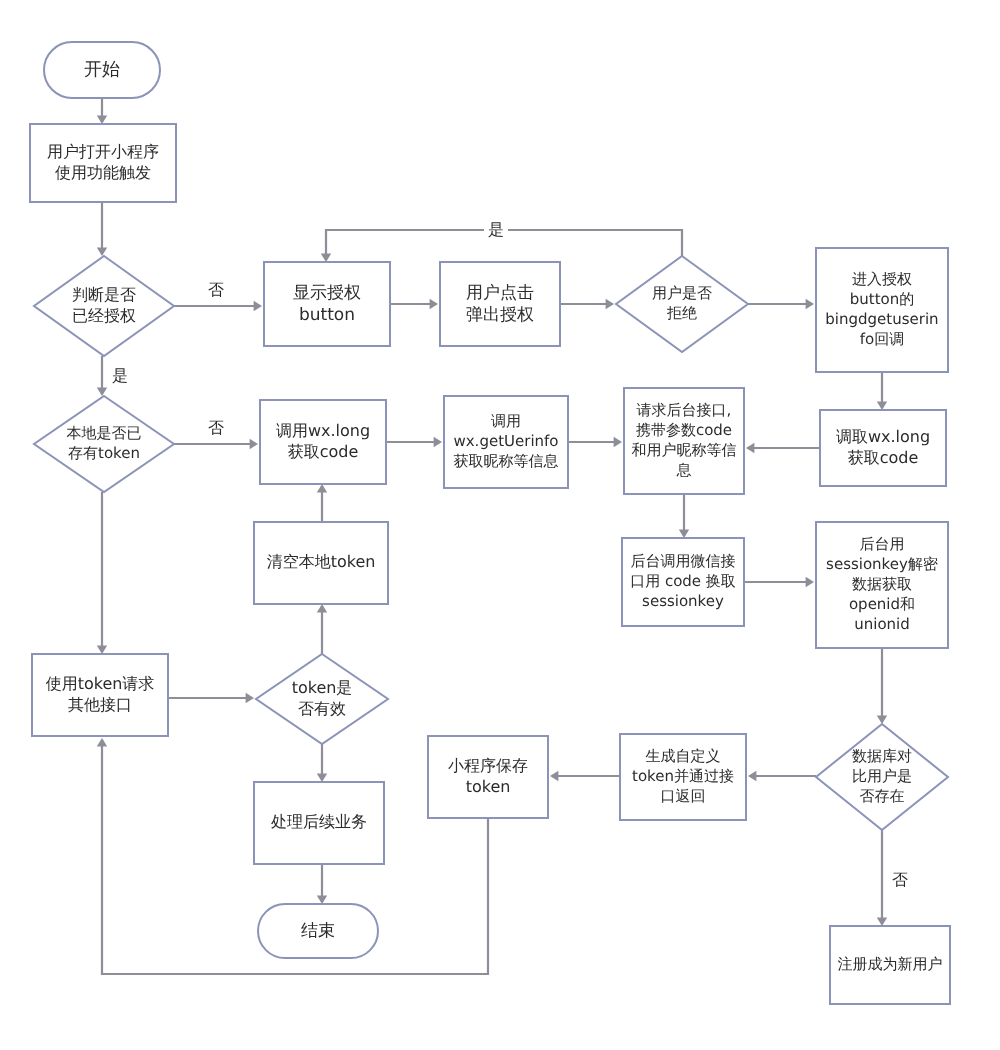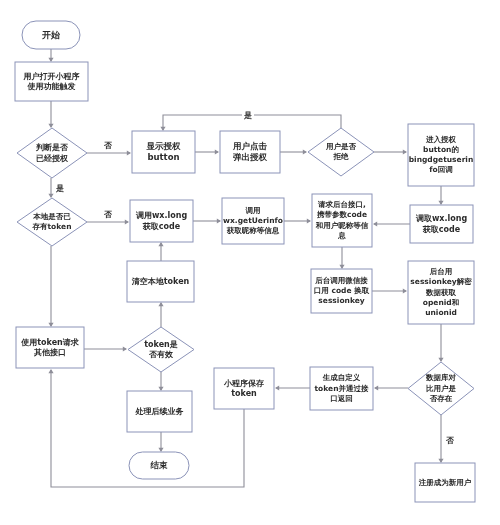--- a/index.html
+++ b/index.html
@@ -11,21 +11,20 @@
     width: 500px;
     height: 525px;
     font-family: "DejaVu Sans", "Liberation Sans", sans-serif;
     overflow: hidden;
   }
   #chart-root {
     position: relative;
     width: 500px;
     height: 525px;
     background: #f0abfc;
-    font-weight: bold;
   }
   svg#flow {
     display: block;
     width: 500px;
     height: 525px;
     background: #ffffff;
   }
   .node-shape {
     fill: #ffffff;
     stroke: #8b93b8;

